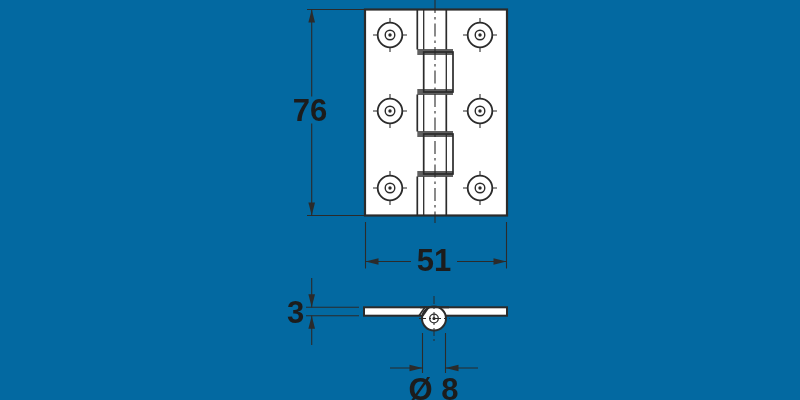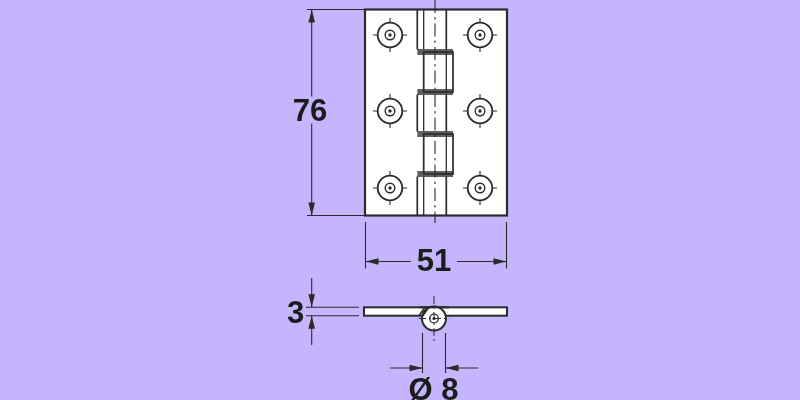--- a/index.html
+++ b/index.html
@@ -1,16 +1,16 @@
 <!DOCTYPE html>
 <html><head>
 <meta charset="utf-8">
 <style>
   html,body{margin:0;padding:0;background:#fff;}
-  #canvas{position:relative;width:800px;height:400px;background:#c4b5fd;overflow:hidden;text-decoration:underline;}
+  #canvas{position:relative;width:800px;height:400px;background:#0369a1;overflow:hidden;text-decoration:underline;}
   svg{position:absolute;inset:0;}
   .dim-text{font-family:"Liberation Sans","DejaVu Sans",sans-serif;font-weight:bold;font-size:31px;fill:#1c1c1c;}
 </style>
 </head>
 <body>
 
 <div id="canvas">
 <svg viewBox="0 0 800 400" width="800" height="400">
   <defs>
     <g id="screwhole" stroke="#2b2b2b" fill="none">

